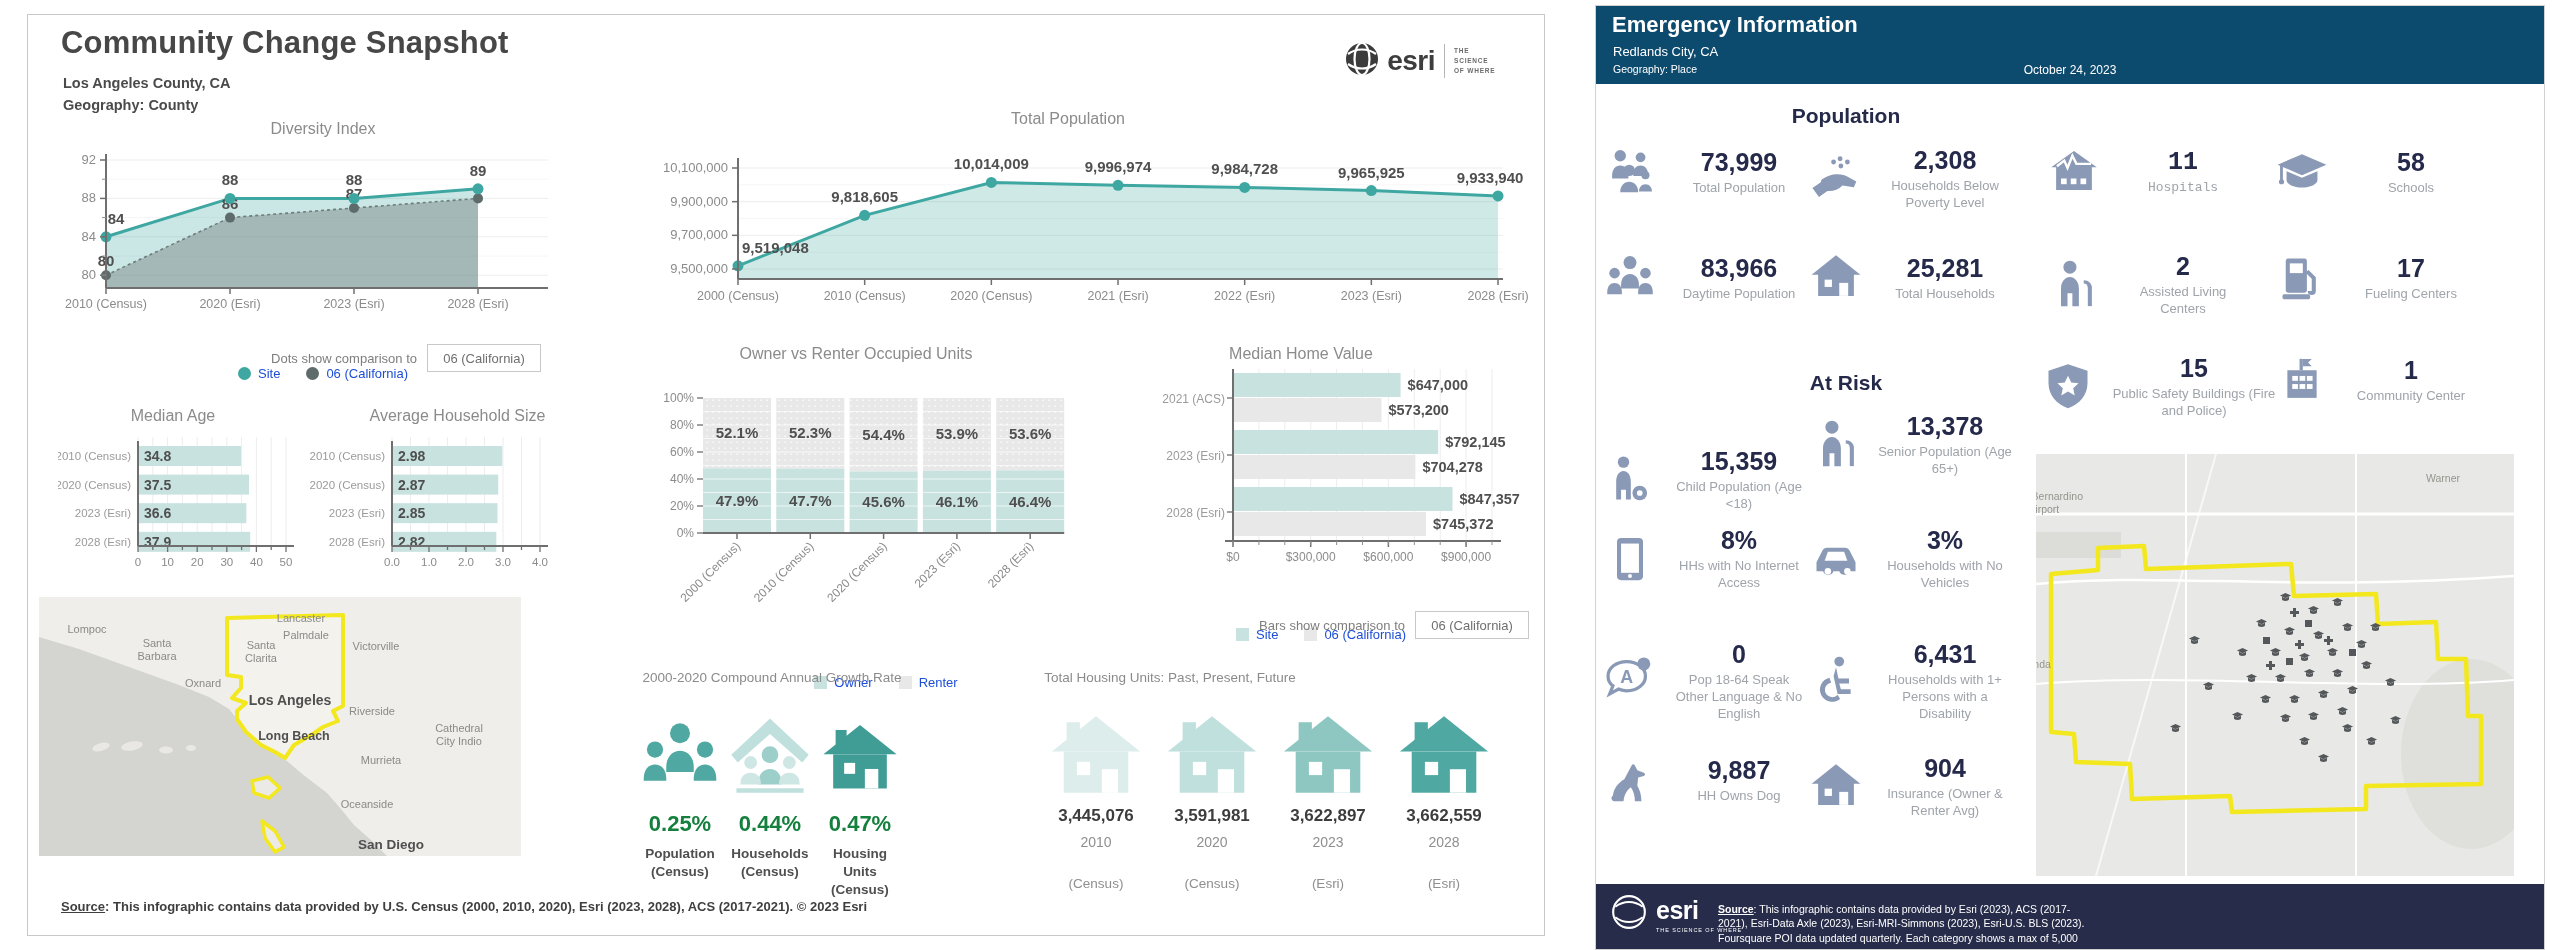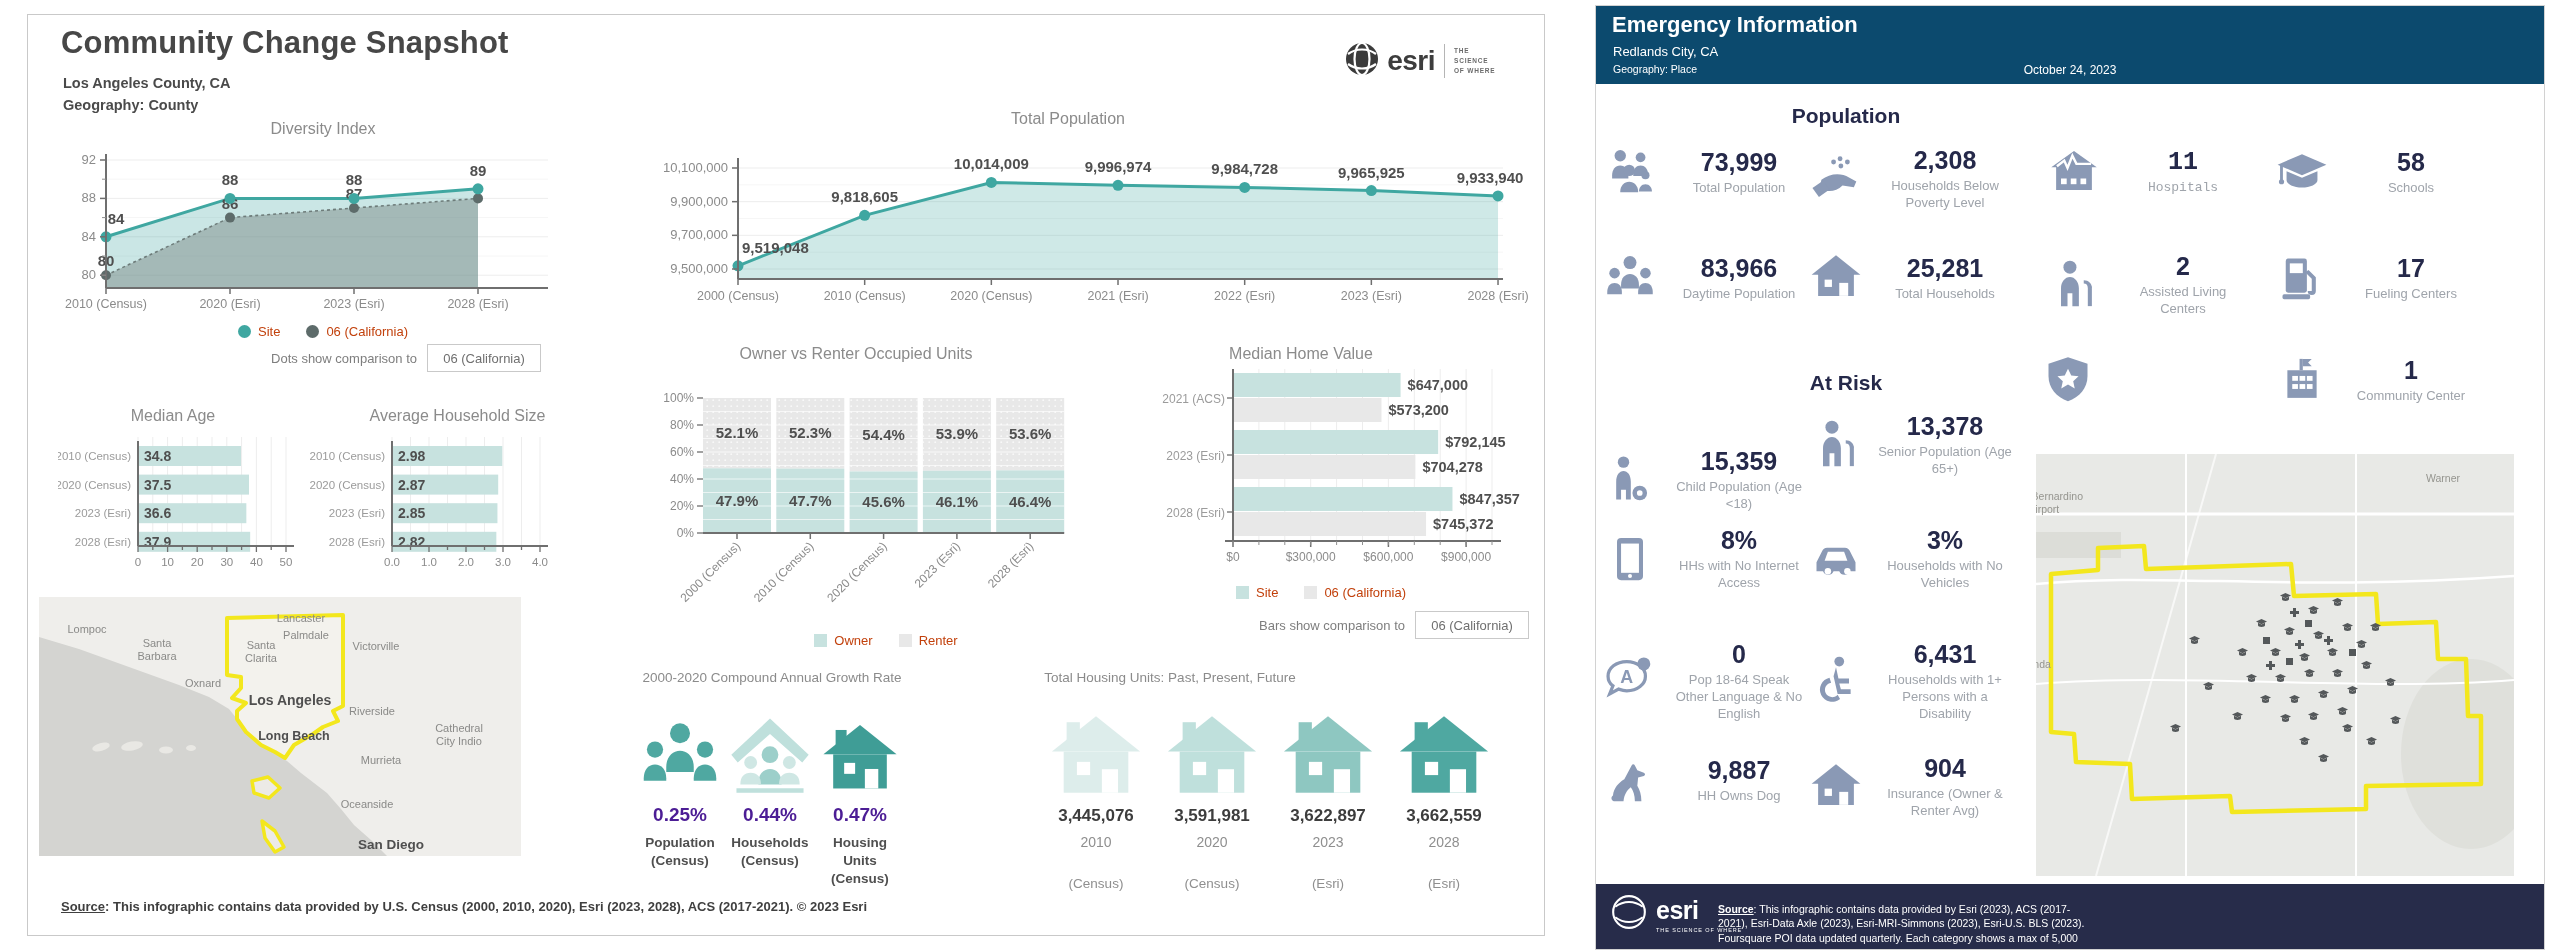--- a/index.html
+++ b/index.html
@@ -12,32 +12,32 @@
   .sub.s1{top:60px}.sub.s2{top:82px}
   .esri-logo{position:absolute;display:flex;align-items:center;gap:7px;}
   .esri-logo.dark{right:44px;top:26px;color:#3d3d3d;}
   .esri-word{font-size:28px;font-weight:700;letter-spacing:-.5px;}
   .esri-div{width:1px;height:34px;background:#b5b5b5;margin:0 2px;}
   .esri-tag{width:46px;font-size:6.5px;font-weight:700;letter-spacing:.8px;color:#6b6b6b;line-height:1.5;}
   .chart{position:absolute;}
   .chart-title{position:absolute;top:0;left:0;width:100%;text-align:center;font-size:16px;color:#8b8b8b;}
   .cbody{position:absolute;inset:0;}
   .cbody svg{position:absolute;left:0;top:0;}
-  .legend{position:absolute;left:0;width:100%;display:flex;justify-content:center;gap:26px;font-size:13px;color:#c2410c;align-items:center;}
+  .legend{position:absolute;left:0;width:100%;display:flex;justify-content:center;gap:26px;font-size:13px;color:#1d4ed8;align-items:center;margin-top:42px;}
   .legend .lg{display:flex;align-items:center;gap:7px;}
   .legend i{display:inline-block;width:13px;height:13px;}
   .legend i.round{border-radius:50%;}
   .cnote{position:absolute;display:flex;align-items:center;gap:10px;font-size:13px;color:#7e7e7e;}
   .cnote-box{display:inline-flex;align-items:center;justify-content:center;min-width:112px;height:26px;border:1px solid #c9c9c9;font-size:13px;color:#6f6f6f;background:#fff;}
   .picto{position:absolute;}
   .p-title{position:absolute;top:0;text-align:center;font-size:13.5px;color:#8b8b8b;white-space:nowrap;}
   .p-row{position:absolute;top:34px;display:flex;}
   .g-item{display:flex;flex-direction:column;align-items:center;width:84px;}
   .g-icon{height:92px;display:flex;align-items:flex-end;}
-  .g-val{font-size:19px;font-weight:700;color:#4c1d95;margin-top:8px;}
+  .g-val{font-size:22px;font-weight:700;color:#15803d;margin-top:15px;}
   .g-lab{font-size:13.5px;font-weight:700;color:#4f4f4f;text-align:center;margin-top:8px;line-height:1.35;}
   .h-item{display:flex;flex-direction:column;align-items:center;width:112px;}
   .h-icon{height:96px;display:flex;align-items:flex-end;}
   .h-val{font-size:17px;font-weight:700;color:#3d3d3d;margin-top:6px;}
   .h-year{font-size:14px;color:#8f8f8f;margin-top:8px;}
   .h-src{font-size:13.5px;color:#8f8f8f;margin-top:26px;}
   .map{position:absolute;overflow:hidden;}
   .src{position:absolute;left:33px;top:884px;font-size:13px;font-weight:700;color:#3f3f3f;}
   .src .src-p{text-decoration:underline;}
   
@@ -709,20 +709,24 @@
         <span class="s-lab">Fueling Centers</span>
         </span>
       </div>
       <div class="stat" style="left: 446px; top: 348px; width: 236px;">
         <span class="s-icon">
           <svg viewBox="0 0 64 64" width="52" height="52" fill="currentColor">
             <path d="M32 4l24 8v15c0 15-10 26-24 31C18 53 8 42 8 27V12z"></path>
             <path d="M32 18l4 8.5 9 1-6.6 6 1.9 8.9L32 37.6l-8.3 4.8 1.9-8.9-6.6-6 9-1z" fill="#fff"></path>
           </svg>
         </span>
+        <span class="s-txt">
+          <span class="s-val">15</span>
+        <span class="s-lab">Public Safety Buildings (Fire and Police)</span>
+        </span>
       </div>
       <div class="stat" style="left: 680px; top: 348px;">
         <span class="s-icon">
           <svg viewBox="0 0 64 64" width="52" height="52" fill="currentColor">
             <rect x="14" y="20" width="36" height="34"></rect>
             <rect x="29" y="6" width="4" height="14"></rect>
             <path d="M33 6h11l-4.5 4.5L44 15H33z"></path>
             <rect x="20" y="27" width="7" height="6" fill="#fff"></rect>
             <rect x="29" y="27" width="7" height="6" fill="#fff"></rect>
             <rect x="38" y="27" width="7" height="6" fill="#fff"></rect>

